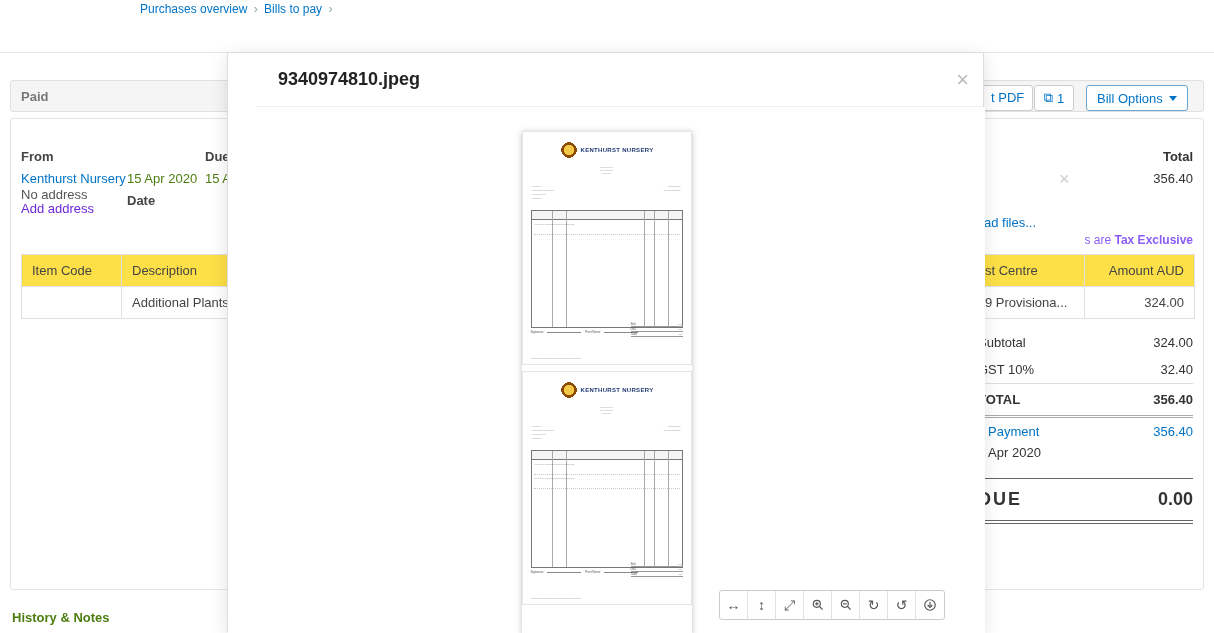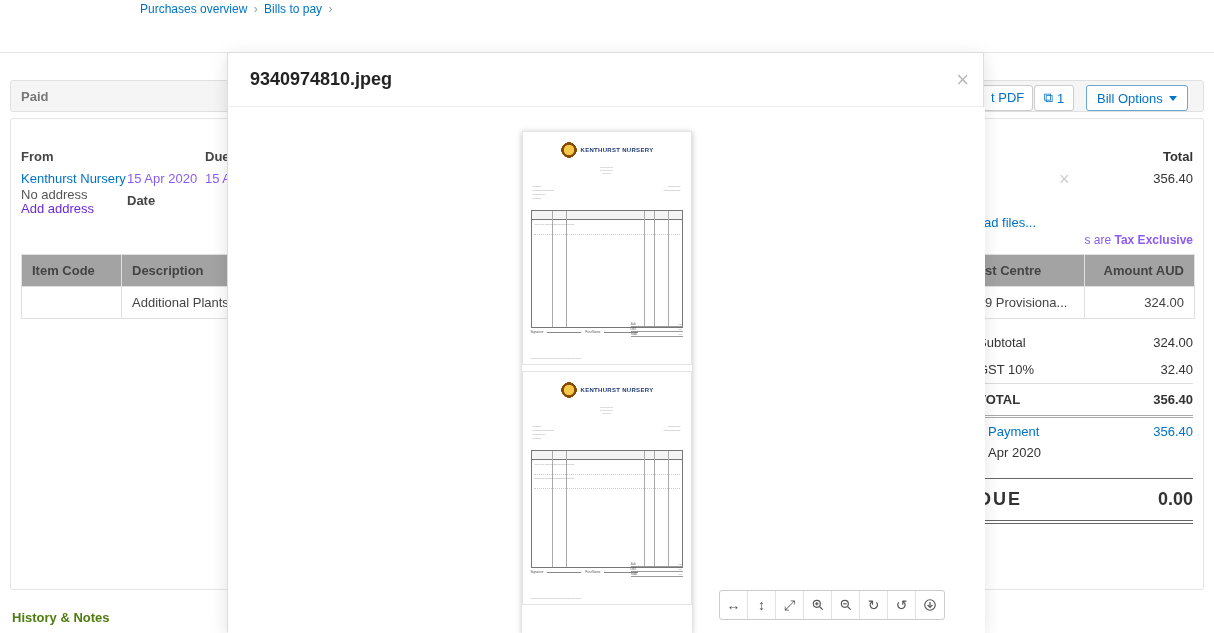--- a/index.html
+++ b/index.html
@@ -21,55 +21,55 @@
   
   .print-btn { position:absolute; left:982px; top:85px; height:26px; border:1px solid #ccc; border-radius:3px; background:#fff; padding:4px 8px; color:#0073c6; font-size:13px; }
   .file-count { position:absolute; left:1034px; top:85px; height:26px; width:40px; border:1px solid #ccc; border-radius:3px; background:#fff; color:#0073c6; display:flex; align-items:center; justify-content:center; gap:4px; }
   .bill-options { position:absolute; left:1086px; top:85px; height:26px; border:1px solid #69a7d1; border-radius:3px; background:#fff; color:#0073c6; padding:4px 10px; display:flex; align-items:center; gap:6px; font-weight:500; }
   .caret { width:0;height:0;border-left:4px solid transparent;border-right:4px solid transparent;border-top:5px solid #0073c6; }
 
   
   .card { position:absolute; left:10px; top:118px; width:1194px; height:472px; border:1px solid #e4e4e4; border-radius:3px; background:#fff; }
 
   .hdr { position:absolute; top:30px; font-weight:bold; color:#444; }
-  .val { position:absolute; top:52px; color:#8b5cf6; }
+  .val { position:absolute; top:52px; color:#4d7c0f; }
   .link { color:#0073c6; }
 
   .from-lbl { left:10px; } .from-val { left:10px; }
   .date-lbl { left:116px;margin-top:44px; } .date-val { left:116px; }
   .due-lbl  { left:194px; } .due-val  { left:194px; }
 
   .no-address { position:absolute; left:10px; top:68px; color:#555; }
   .add-address { position:absolute; left:10px; top:82px; color:#6d28d9; }
 
   .total-lbl { position:absolute; right:10px; top:30px; font-weight:bold; text-align:right; }
   .total-val { position:absolute; right:10px; top:52px; text-align:right; }
 
   .close-mini { position:absolute; left:1048px; top:50px; color:#ccc; font-size:18px; }
   .upload-files { position:absolute; left:973px; top:96px; color:#0073c6; font-size:13px; }
   .amounts-are { position:absolute; right:10px; top:114px; font-size:12px; color:#8b5cf6; }
   .amounts-are b { font-weight:bold; }
 
   
   .tbl { position:absolute; left:10px; top:135px; border:1px solid #ddd; border-collapse:collapse; width:1174px; }
   .tbl th, .tbl td { border:1px solid #e0e0e0; padding:8px 10px; font-size:13px; text-align:left; color:#444; }
-  .tbl th { background:#a3a3a3; font-weight:bold; }
+  .tbl th { background:#fde047; font-weight:normal; }
   .tbl th:last-child, .tbl td:last-child { text-align:right; }
 
   
   .summary { position:absolute; right:10px; top:210px; width:215px; font-size:13px; }
   .summary .row { display:flex; justify-content:space-between; padding:6px 0; }
   .summary .trow { border-top:1px solid #ddd; border-bottom:3px double #aaa; font-weight:bold; padding:8px 0; }
   .summary .due-row { border-top:1px solid #666; border-bottom:4px double #666; font-weight:bold; font-size:18px; padding:10px 0; margin-top:12px; }
 
   
   .history { position:absolute; left:12px; top:610px; font-weight:bold; color:#4d7c0f; }
 
   
-  .modal { position:absolute; left:227px; top:52px; width:757px; height:581px; background:#fff; border:1px solid #ddd; border-radius:2px; box-shadow:0 4px 18px rgba(0,0,0,0.12); z-index:50; }
+  .modal { position:absolute; left:227px; top:52px; width:757px; height:581px; background:#fff; border:1px solid #ddd; border-radius:2px; box-shadow:0 4px 18px rgba(0,0,0,0.12); z-index:50;padding-left:28px; }
   .modal-hdr { position:relative; height:54px; border-bottom:1px solid #eee; }
   .modal-title { position:absolute; left:22px; top:16px; font-size:18px; font-weight:bold; color:#222; }
   .modal-close { position:absolute; right:14px; top:14px; font-size:22px; color:#bbb; cursor:pointer; }
 
   .viewer { position:absolute; left:0; top:54px; width:757px; height:527px; background:#fff; display:flex; justify-content:center; }
   .doc { margin-top:24px; width:170px; background:#fff; box-shadow:0 1px 6px rgba(0,0,0,0.25); display:flex; flex-direction:column; gap:6px; padding:0; }
   .invoice-page { width:170px; height:234px; background:#fff; border:1px solid #e5e5e5; position:relative; overflow:hidden; }
   .inv-header { display:flex; justify-content:center; align-items:center; height:36px; }
   .inv-logo { width:18px; height:18px; background:radial-gradient(circle,#f5c847 0 40%,#8a4a00 41% 60%,transparent 61%); border-radius:50%; margin-right:3px; }
   .inv-name { font-size:6px; font-weight:bold; color:#1f3a73; letter-spacing:0.3px; }

